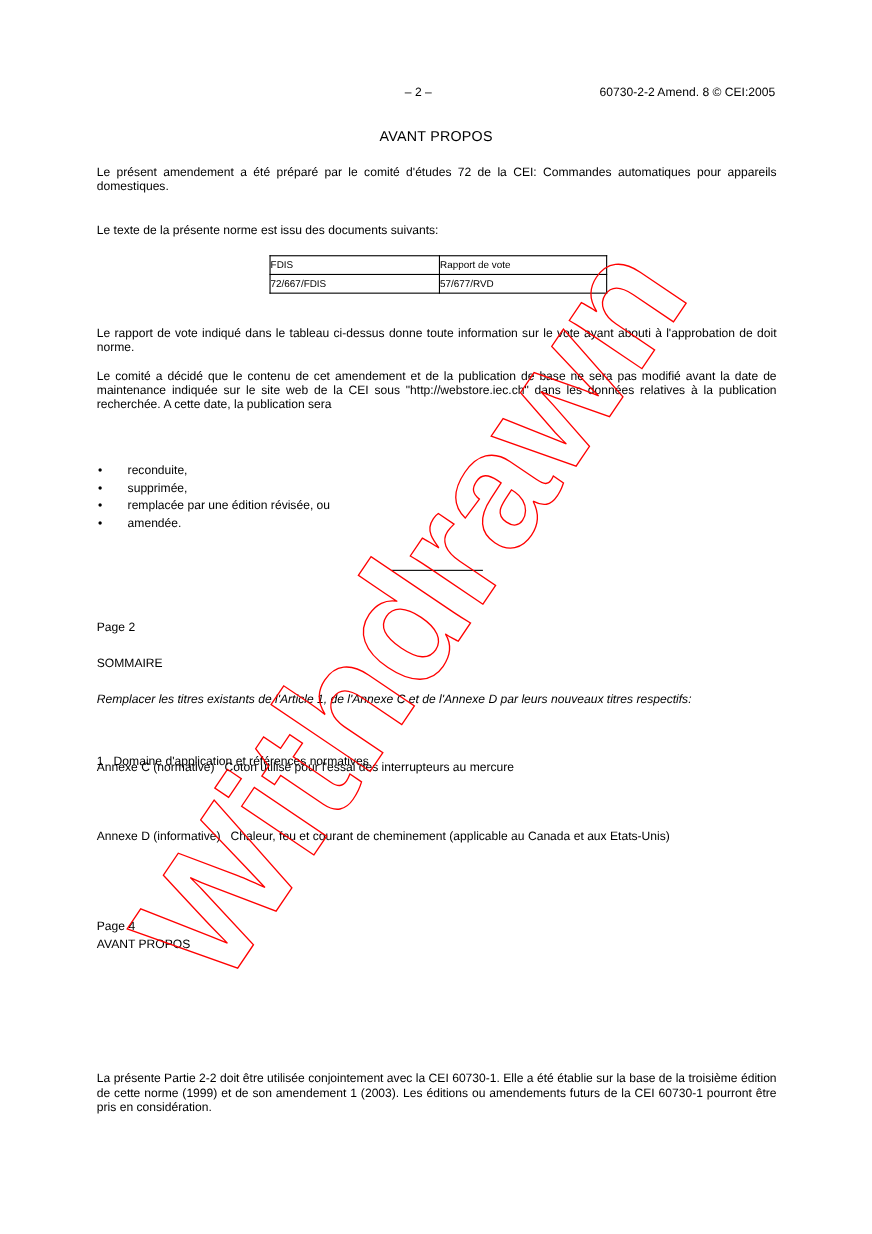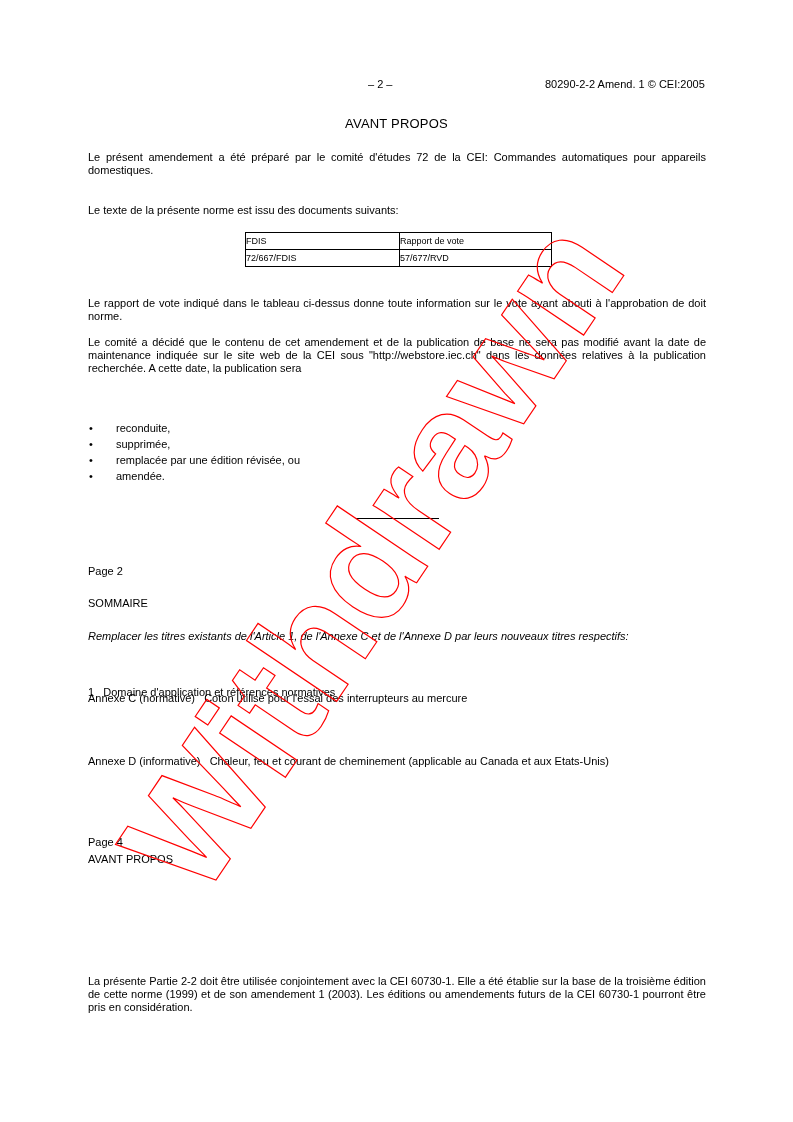--- a/index.html
+++ b/index.html
@@ -23,21 +23,21 @@
   .bullets li .dot { position: absolute; left: 1px; top: 0; }
   .rule { left: 356px; top: 518px; width: 83px; height: 1px; background: #000; }
   .watermark { position: absolute; left: 0; top: 0; width: 793px; height: 1122px; pointer-events: none; }
 </style>
 </head>
 <body>
 
 <div class="page">
 
   <div class="abs header-num">– 2 –</div>
-  <div class="abs header-ref">80290-2-2 Amend. 1 © CEI:2005</div>
+  <div class="abs header-ref">60730-2-2 Amend. 8 © CEI:2005</div>
 
   <div class="abs title">AVANT PROPOS</div>
 
   <div class="abs txt just" style="left:88px; top:151px;">Le présent amendement a été préparé par le comité d'études 72 de la CEI: Commandes automatiques pour appareils domestiques.</div>
   <div class="abs txt" style="left:88px; top:204px;">Le texte de la présente norme est issu des documents suivants:</div>
 
   <table class="vote">
     <tbody>
         <tr>
       <td class="c1">FDIS</td>

